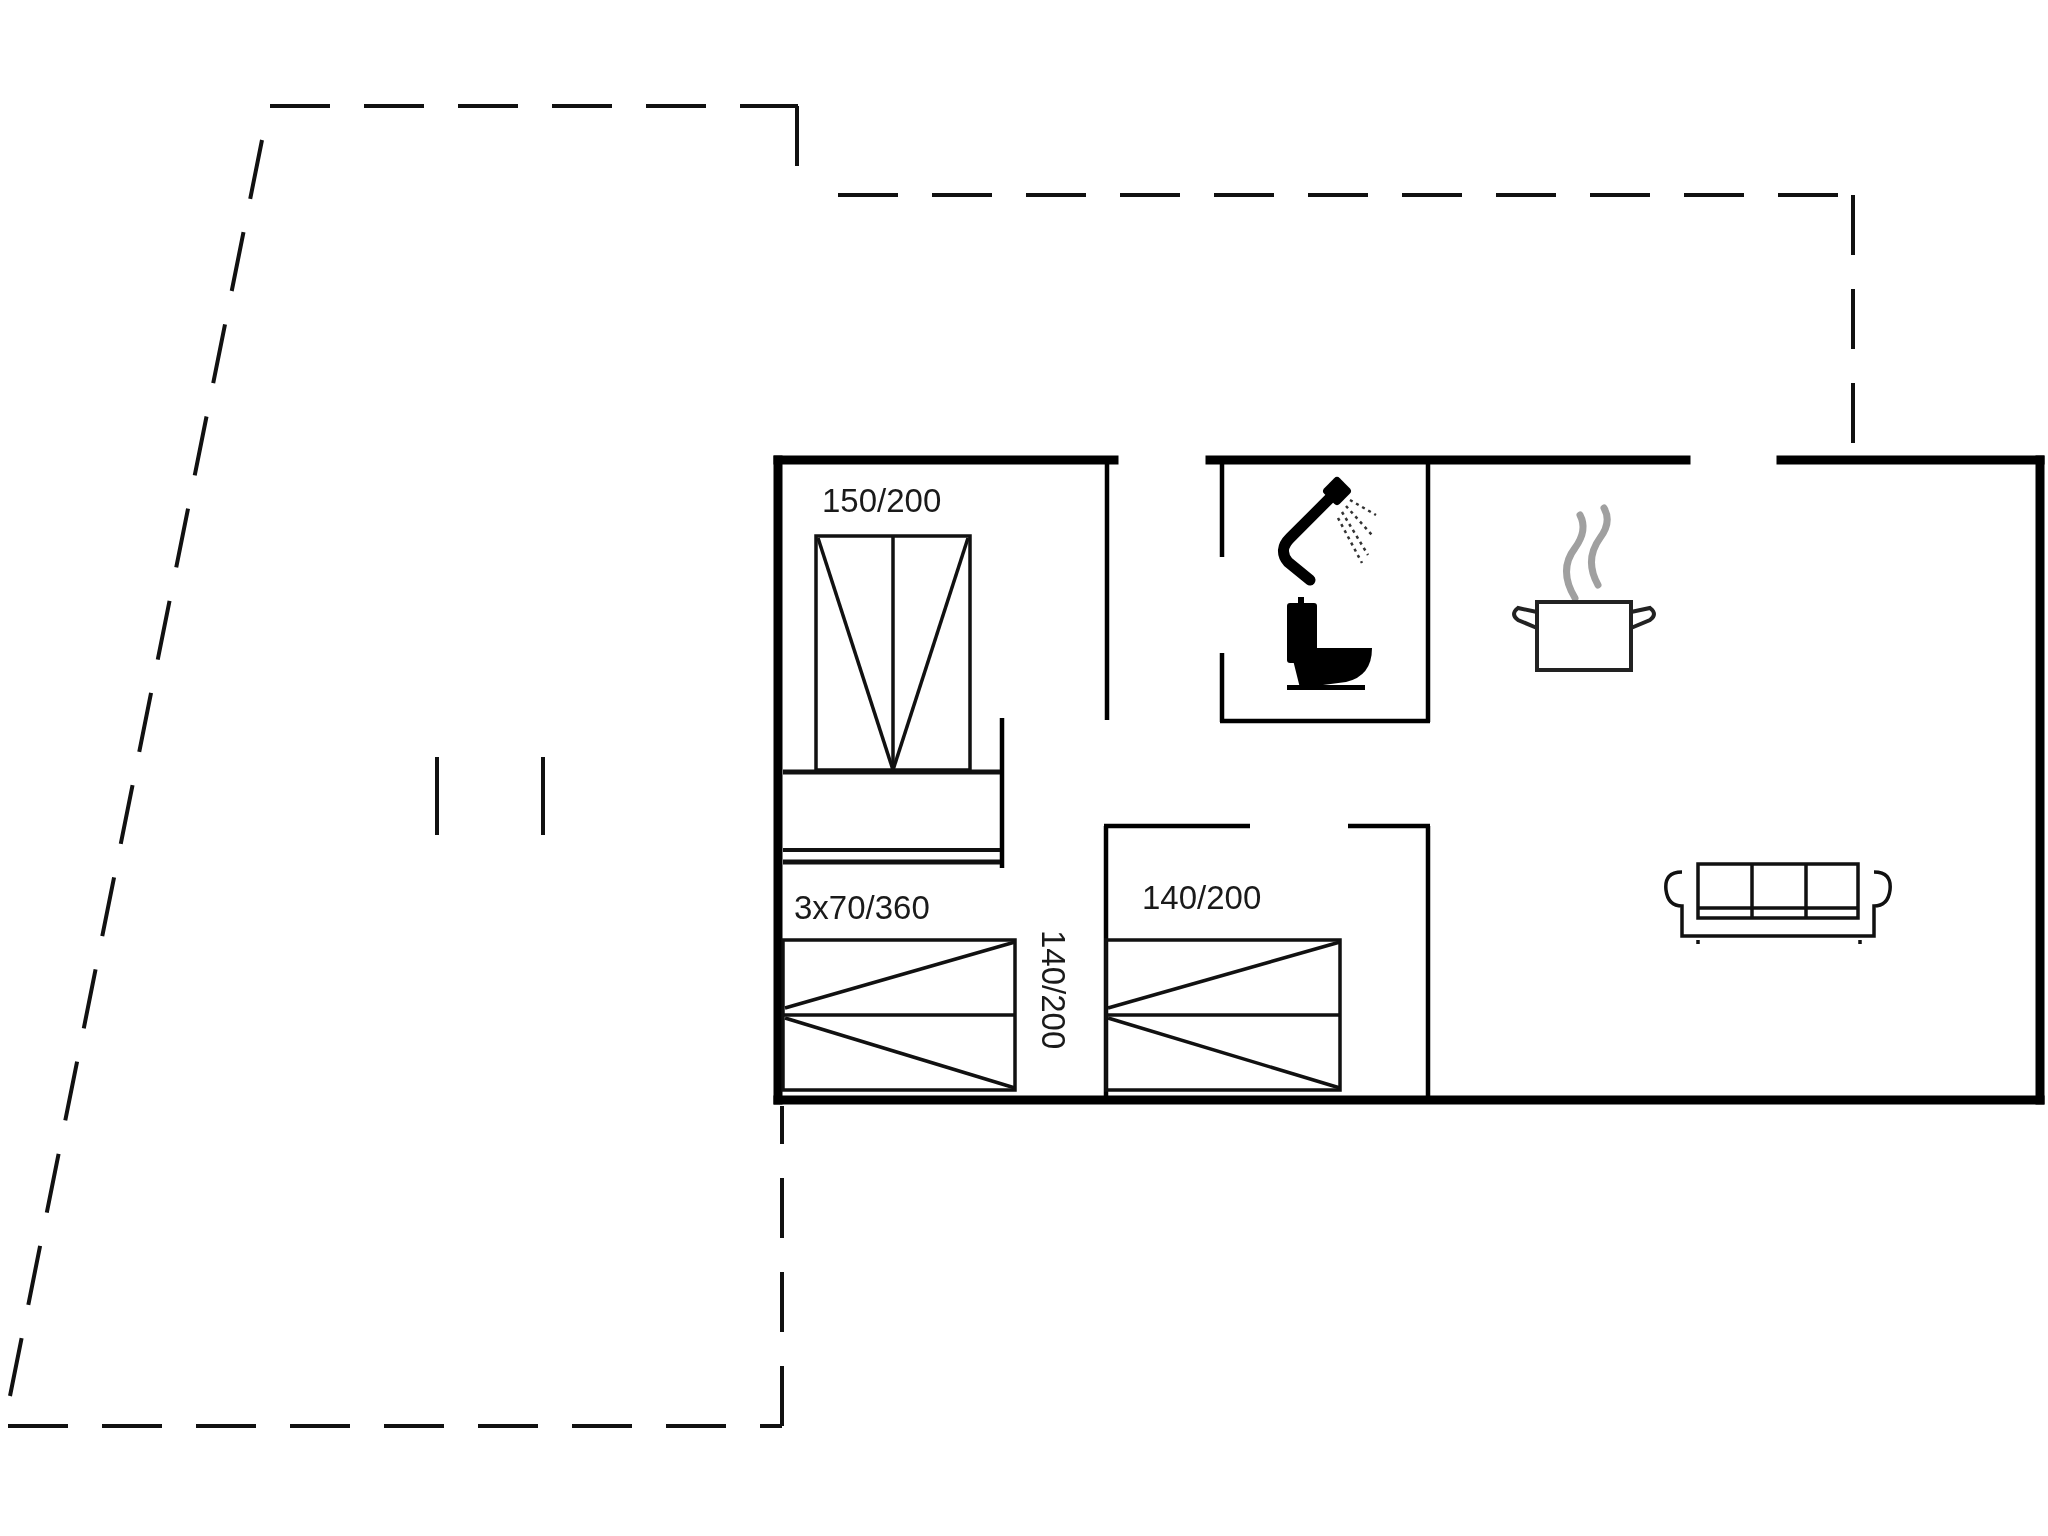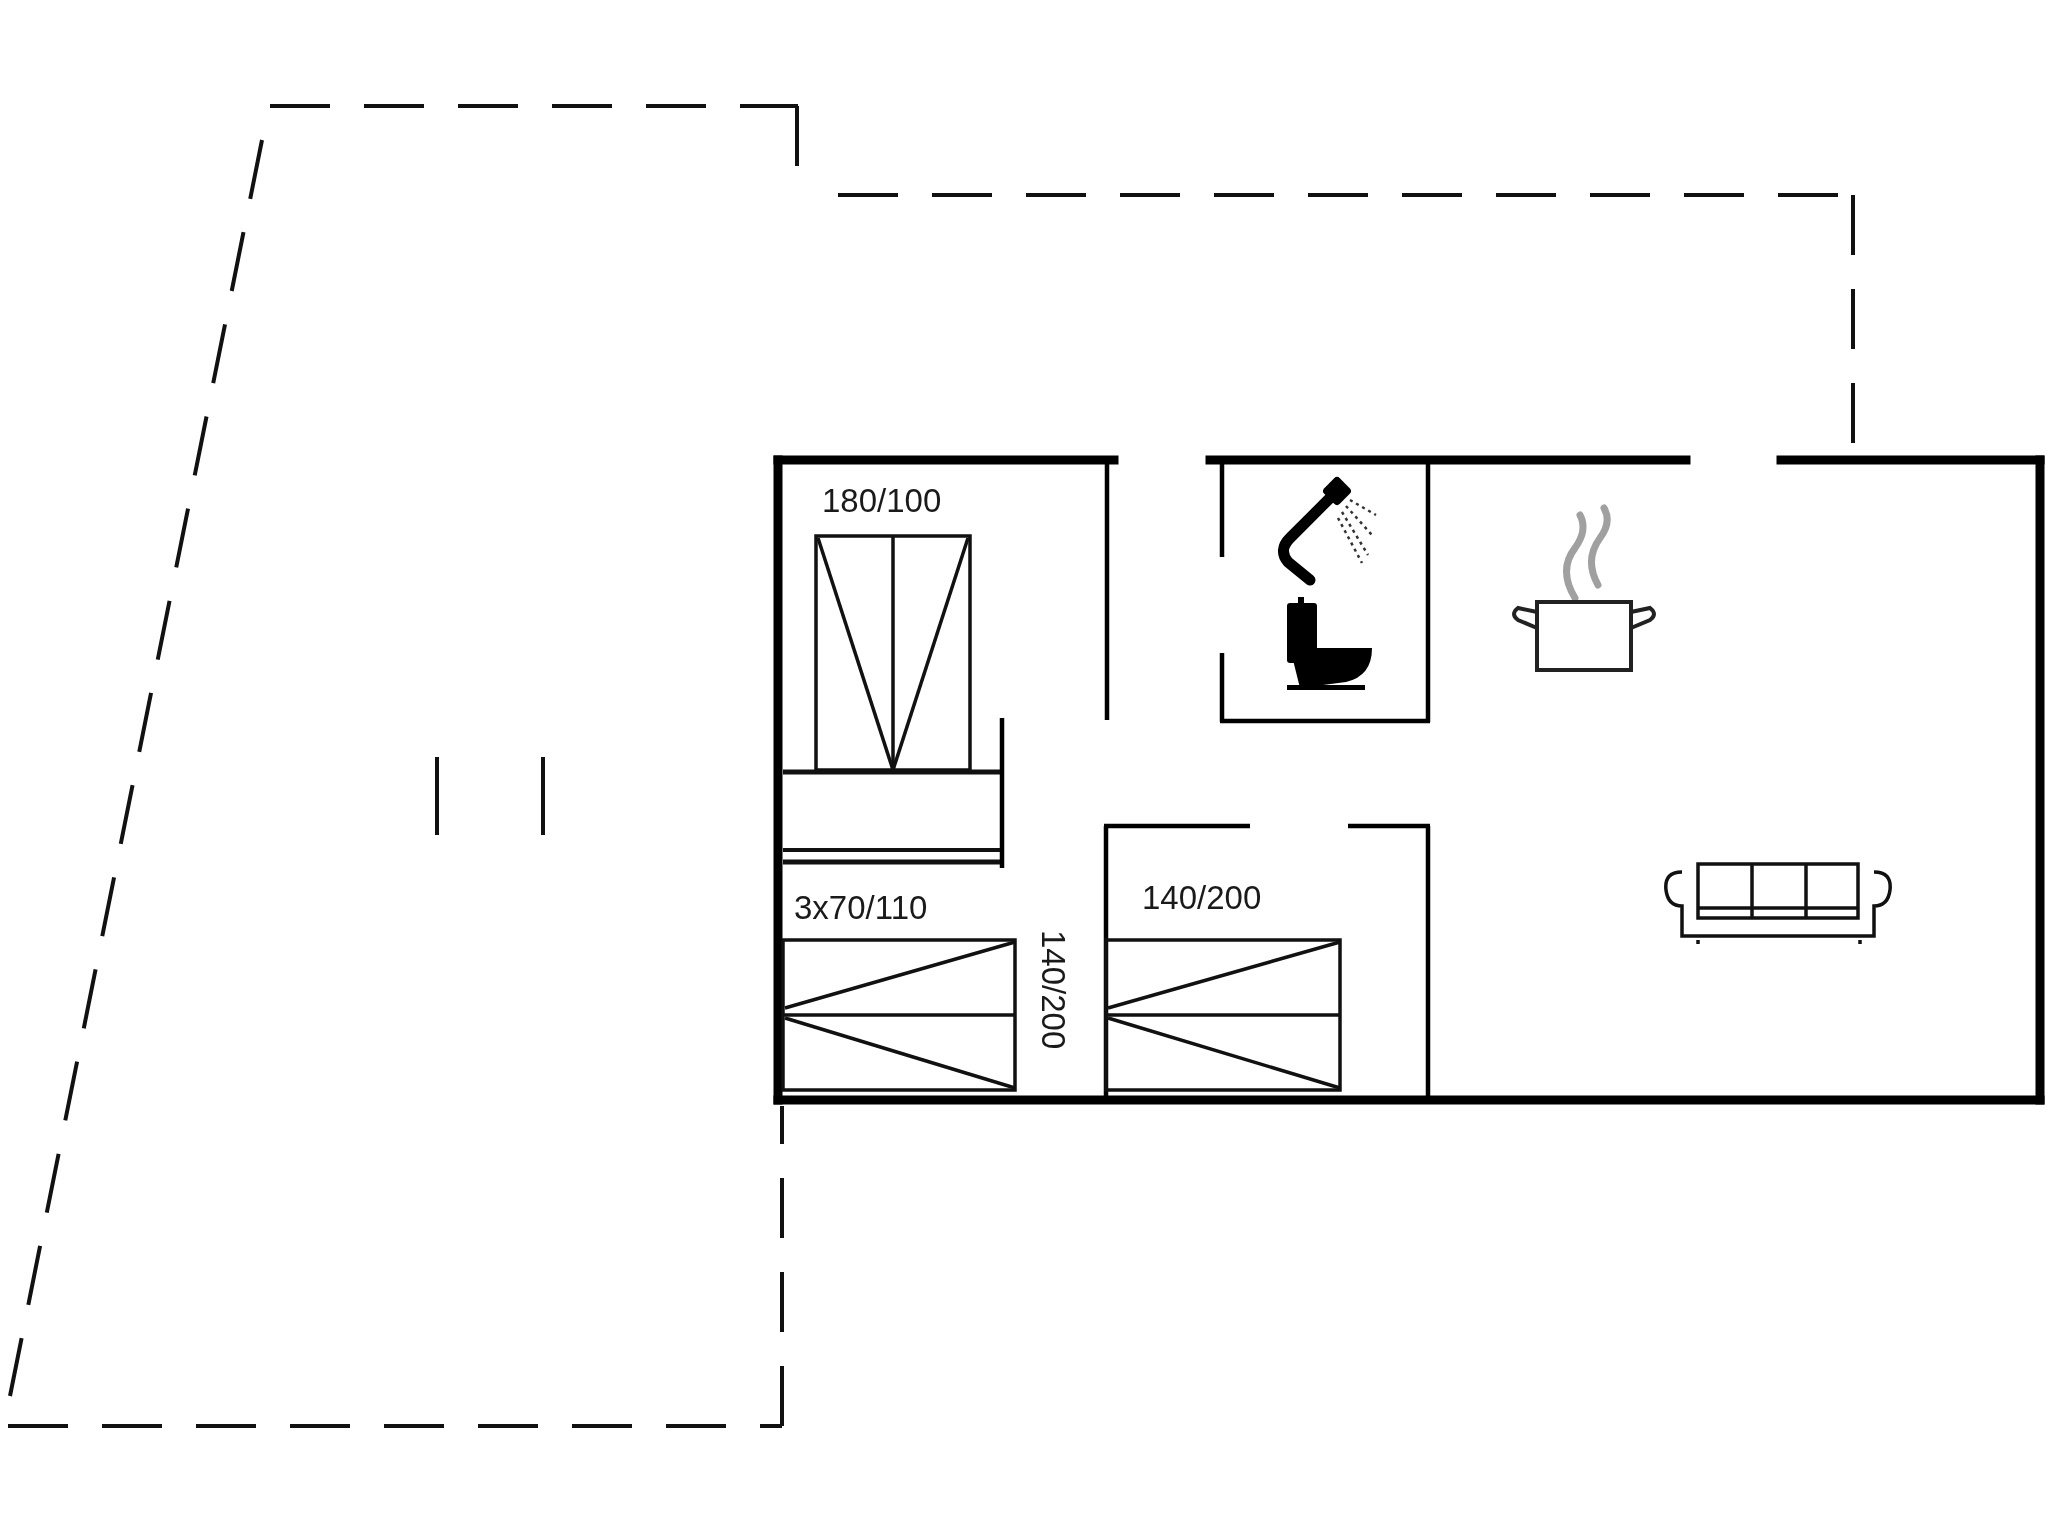--- a/index.html
+++ b/index.html
@@ -108,16 +108,16 @@
     <path d="M1682 872 Q1664 872 1666 890 Q1668 906 1682 906 L1682 936 L1874 936 L1874 906 Q1888 906 1890 890 Q1892 872 1874 872"></path>
     <rect x="1698" y="864" width="160" height="54"></rect>
     <line x1="1752" y1="864" x2="1752" y2="918"></line>
     <line x1="1806" y1="864" x2="1806" y2="918"></line>
     <line x1="1698" y1="908" x2="1858" y2="908"></line>
     <line x1="1698" y1="940" x2="1698" y2="944"></line>
     <line x1="1860" y1="940" x2="1860" y2="944"></line>
   </g>
 </svg>
 
-<div class="label" style="left:822px; top:484px;">180/100</div>
-<div class="label" style="left:794px; top:891px;">3x70/110</div>
+<div class="label" style="left:822px; top:484px;">150/200</div>
+<div class="label" style="left:794px; top:891px;">3x70/360</div>
 <div class="label rot" style="left:1070px; top:930px;">140/200</div>
 <div class="label" style="left:1142px; top:881px;">140/200</div>
 
 </body></html>

